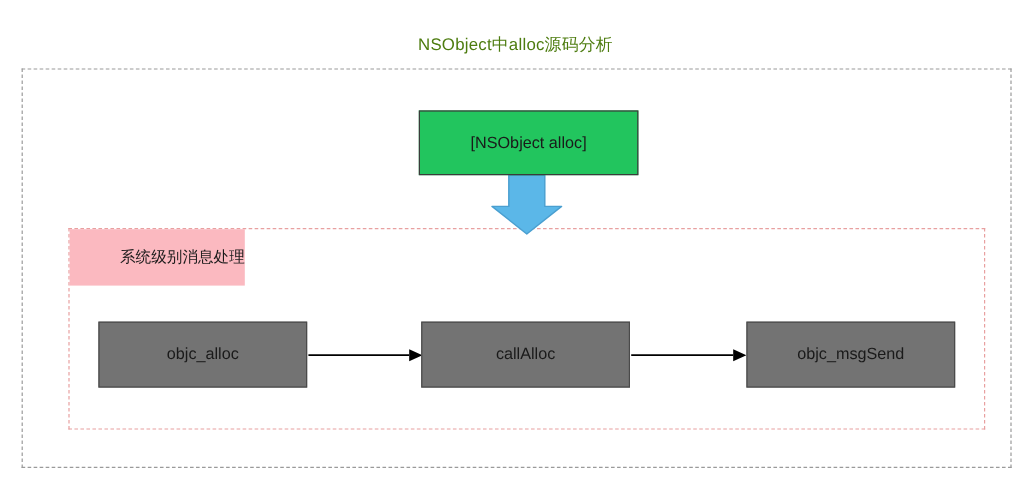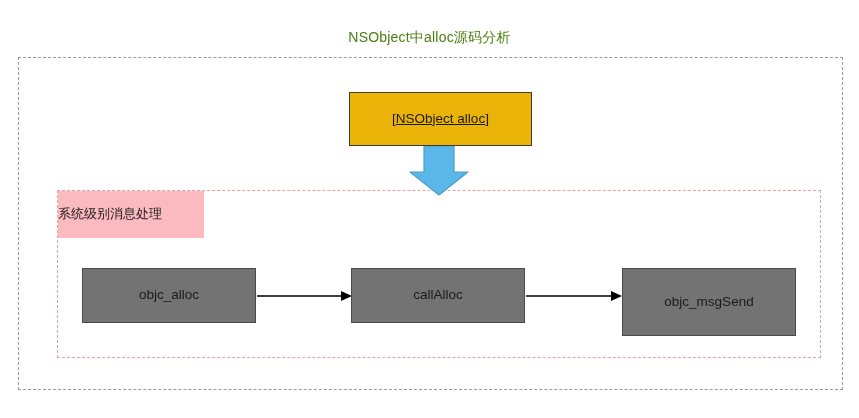--- a/index.html
+++ b/index.html
@@ -67,50 +67,49 @@
     display: flex;
     align-items: center;
     justify-content: center;
     text-align: center;
     font-size: 13.5px;
     color: #1a1a1a;
     line-height: 1.35;
   }
 
   .node-yellow {
-    background: #eab308;
+    background: #22c55e;
     border: 1.6px solid #3b3b3b;
-    text-decoration: underline;
   }
 
   .node-green {
     background: #737373;
     border: 1.4px solid #4a4a4a;
   }
 
   .note-pink {
     position: absolute;
     box-sizing: border-box;
     background: #fbb9c0;
     border: none;
     display: flex;
     flex-direction: column;
-    align-items: flex-start;
+    align-items: flex-end;
     justify-content: center;
     font-size: 13px;
     color: #1a1a1a;
     line-height: 1.55;
     white-space: pre;
   }
 
   
   #node-nsobject-alloc { left: 349px; top: 92px;  width: 183px; height: 54px; }
   #node-objc-alloc     { left: 82px;  top: 268px; width: 174px; height: 55px; }
   #node-callalloc      { left: 351px; top: 268px; width: 174px; height: 55px; }
-  #node-objc-msgsend   { left: 622px; top: 268px; width: 174px; height: 68px; }
+  #node-objc-msgsend   { left: 622px; top: 268px; width: 174px; height: 55px; }
   #note-system         { left: 58px;  top: 191px; width: 146px; height: 47px; }
 
   
   #arrows {
     position: absolute;
     left: 0;
     top: 0;
     width: 859px;
     height: 418px;
     pointer-events: none;

